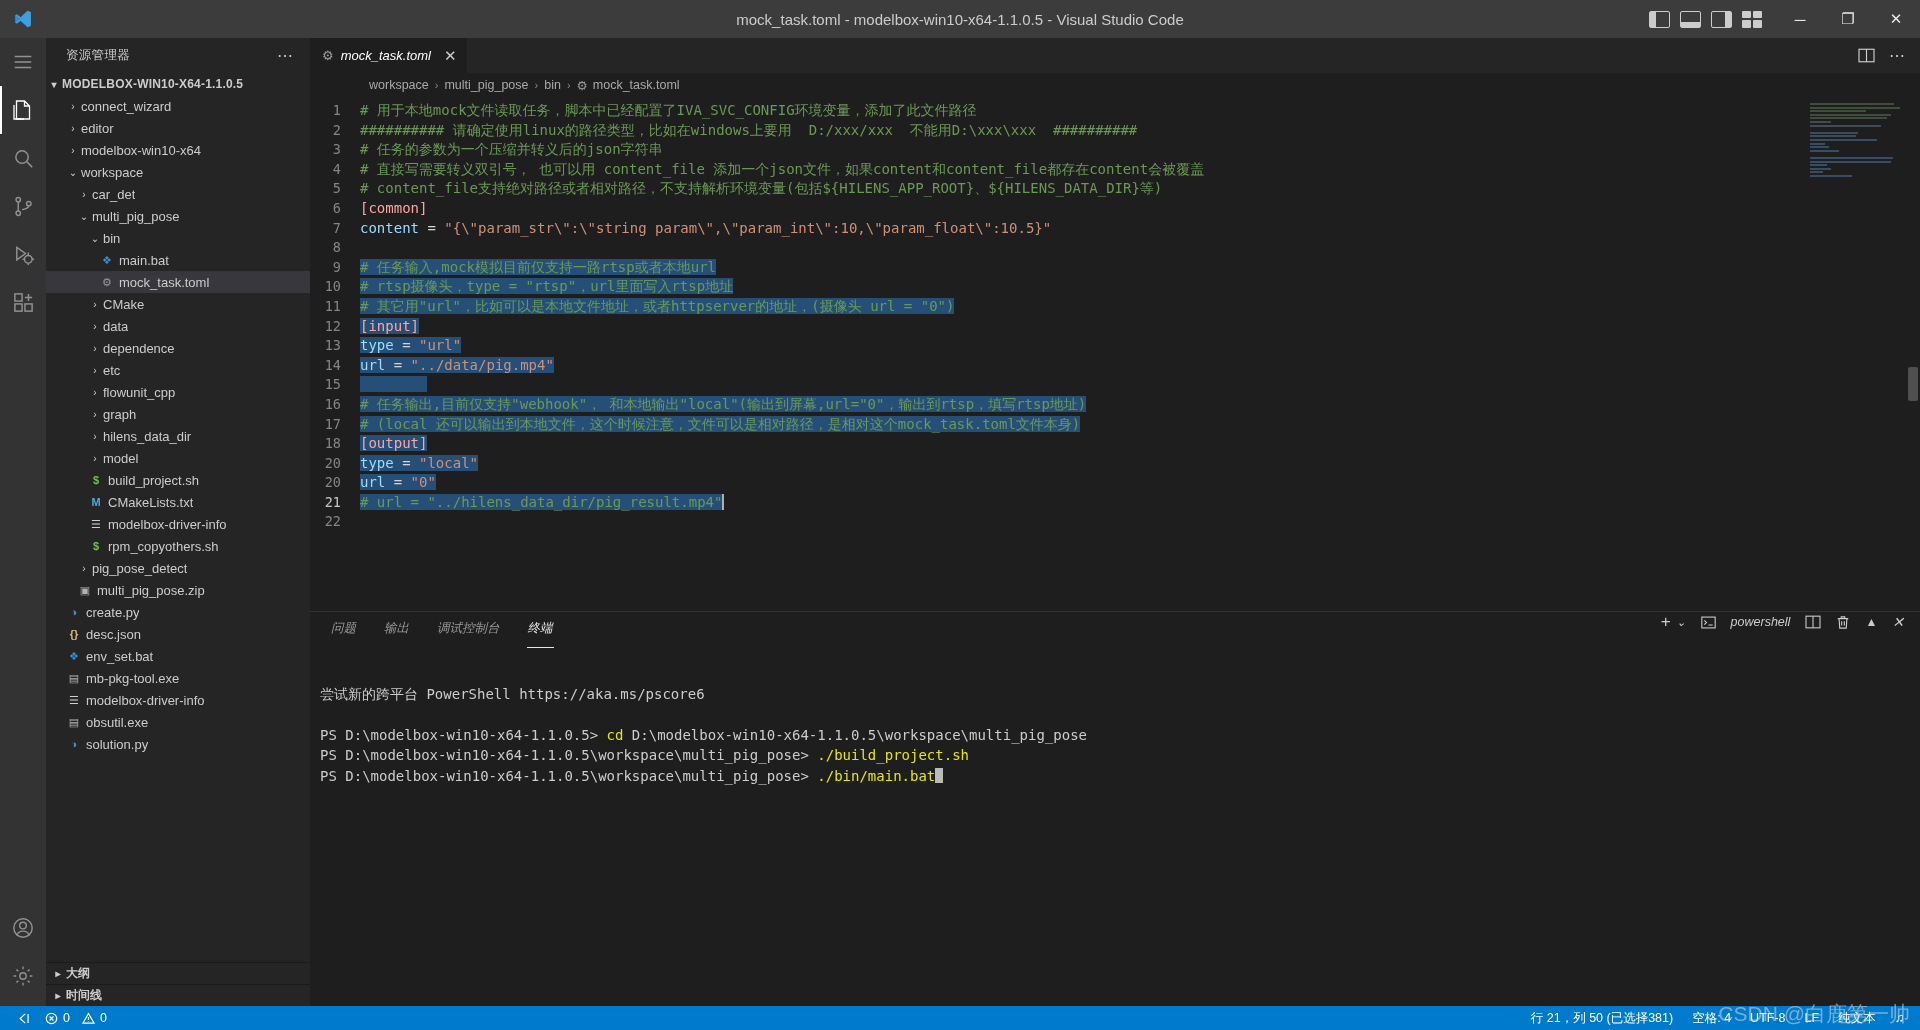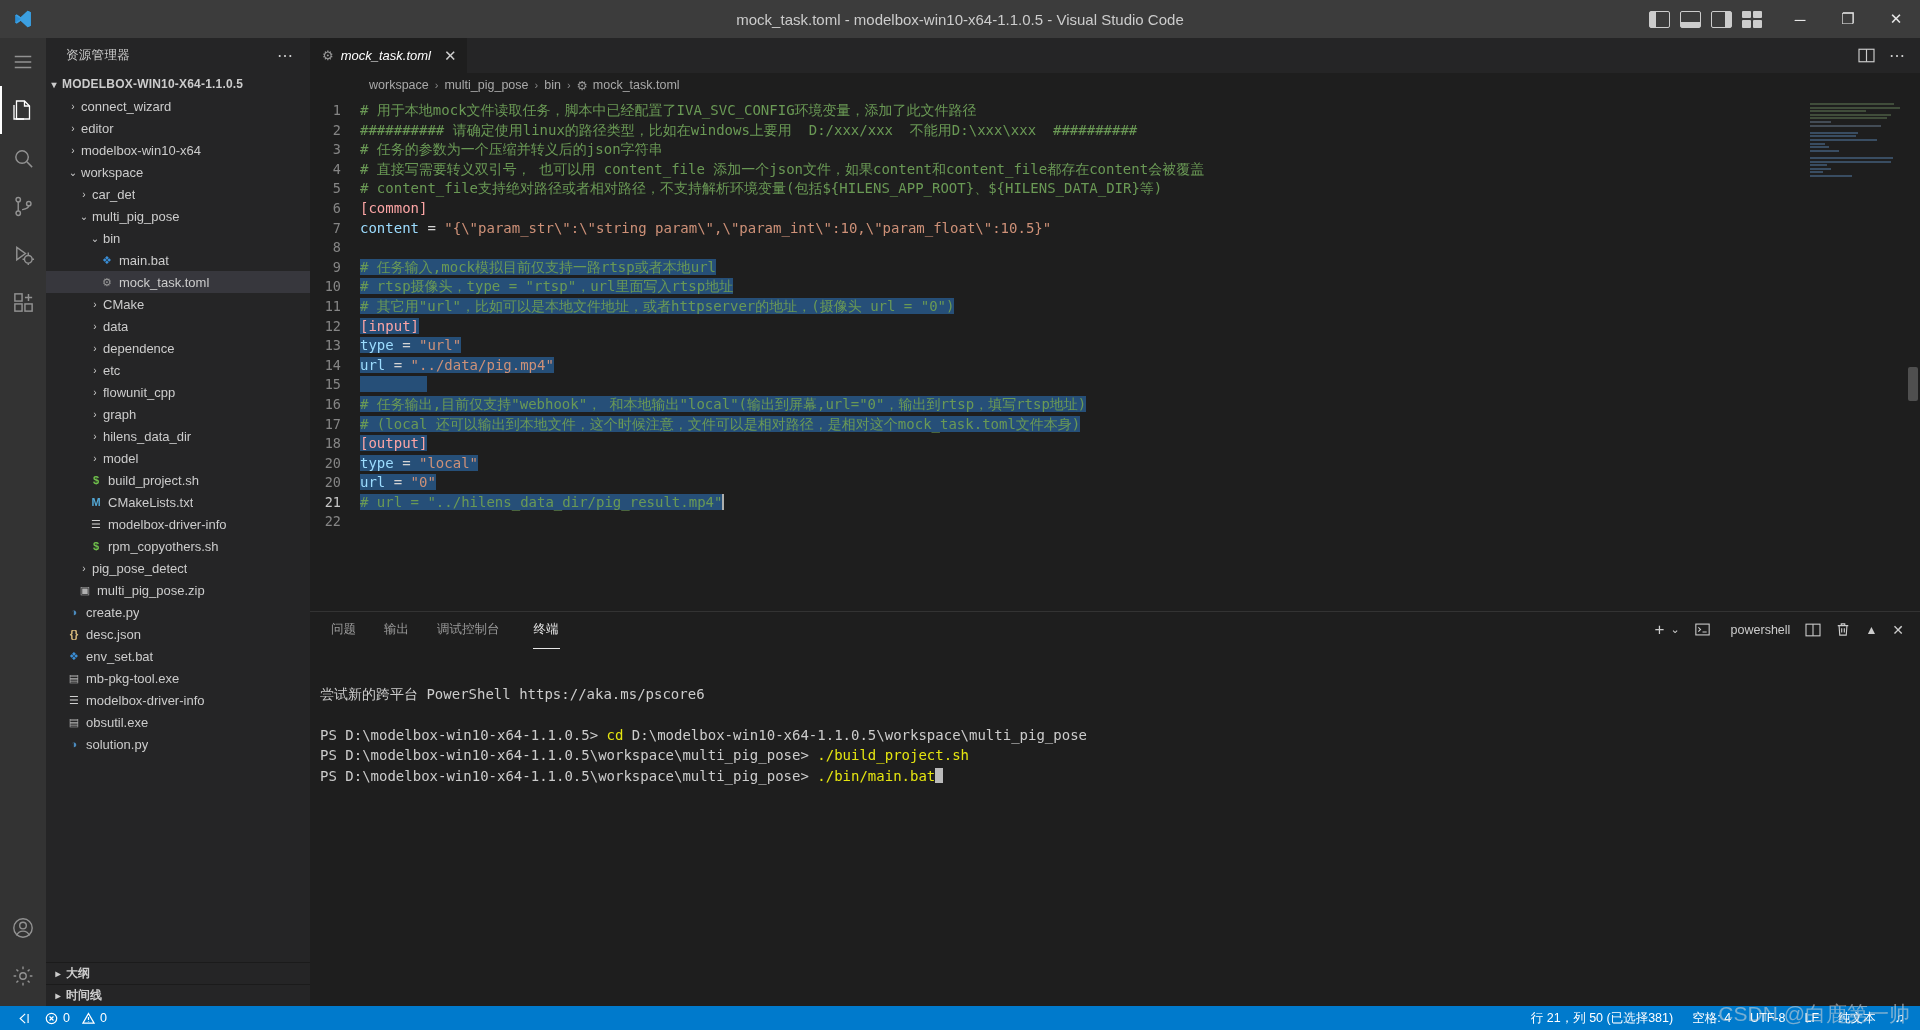--- a/index.html
+++ b/index.html
@@ -119,23 +119,23 @@
   
   .minimap { position:absolute; right:14px; top:6px; width:96px; height:76px; opacity:.85; }
   .mm-line { height:2px; margin-bottom:1.6px; background:#4a5560; }
   .mm-line.b { background:#3e566e; }
   .mm-line.g { background:#46563f; }
   .scrollbar-v { position:absolute; right:0; top:0; width:14px; bottom:0; }
   .scroll-thumb { position:absolute; right:2px; top:270px; width:10px; height:34px; background:#4f4f4f; border-radius:2px;}
 
   
   .panel { height: 395px; flex:0 0 395px; background:#1e1e1e; border-top:1px solid #333; display:flex; flex-direction:column; }
-  .panel-head { height:35px; flex:0 0 35px; display:flex; align-items:center; padding-left:20px; }
+  .panel-head { height:35px; flex:0 0 35px; display:flex; align-items:flex-start; padding-left:20px;font-style:italic; }
   .ptab { font-size:12.5px; color:#9b9b9b; margin-right:26px; position:relative; padding:8px 1px; }
-  .ptab.active { color:#e7e7e7;margin-left:6px; }
+  .ptab.active { color:#e7e7e7; }
   .ptab.active::after { content:""; position:absolute; left:0; right:0; bottom:-3px; height:1.5px; background:#e7e7e7; }
   .panel-actions { margin-left:auto; display:flex; align-items:center; gap:15px; padding-right:16px; color:#cccccc; font-size:14px; }
   .term-name { font-size:12.5px; color:#cccccc; }
   .terminal {
     flex:1 1 auto; padding: 16px 0 0 10px; overflow:hidden;
     font-family: "DejaVu Sans Mono", "Liberation Mono", monospace;
     font-size:14px; line-height: 20.5px; color:#cccccc;
   }
   .tline { white-space:pre; }
   .t-yellow { color:#e5e510; }
@@ -539,21 +539,21 @@
 
       <div class="panel">
         <div class="panel-head">
           <div class="ptab">问题</div>
           <div class="ptab">输出</div>
           <div class="ptab">调试控制台</div>
           <div class="ptab active">终端</div>
           <div class="panel-actions">
             <span style="font-size:17px;">+</span>
             <span style="font-size:11px;margin-left:-9px;">⌄</span>
-            <span style="display:flex;align-items:center;gap:21px;">
+            <span style="display:flex;align-items:center;gap:15px;">
               <svg width="15" height="13" viewBox="0 0 18 15" fill="none" stroke="#cccccc" stroke-width="1.3">
                 <rect x="1" y="1" width="16" height="13"></rect>
                   <path d="M4 5l2.6 2.4L4 10M9 10.5h5"></path>
                 </svg>
               <span class="term-name">powershell</span>
             </span>
             <span>
               <svg width="16" height="14" viewBox="0 0 20 18" fill="none" stroke="#cccccc" stroke-width="1.4">
                 <rect x="1" y="1.5" width="18" height="15"></rect>
                   <path d="M10 1.5v15"></path>

